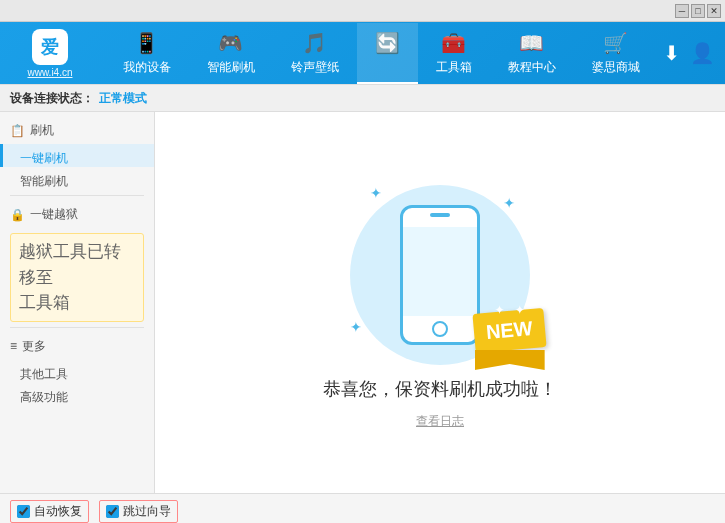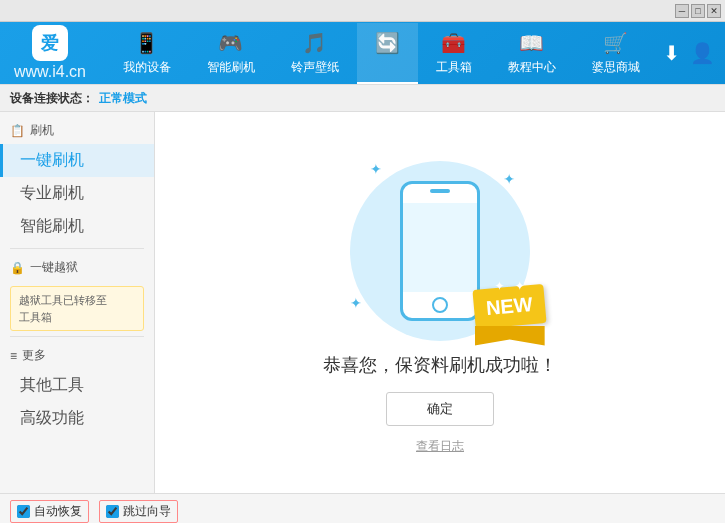--- a/index.html
+++ b/index.html
@@ -61,23 +61,24 @@
       background: white;
       border-radius: 8px;
       display: flex;
       align-items: center;
       justify-content: center;
       color: #1a9fe8;
       font-size: 18px;
       font-weight: bold;
     }
     .logo-text {
-      font-size: 16px;
+      font-size: 10px;
       color: rgba(255,255,255,0.9);
       margin-top: 2px;
+      text-decoration: underline;
     }
     .nav-items {
       display: flex;
       flex: 1;
       justify-content: center;
       gap: 0;
     }
     .nav-item {
       display: flex;
       flex-direction: column;
@@ -122,24 +123,24 @@
     }
     .sidebar-section-title {
       display: flex;
       align-items: center;
       padding: 5px 10px;
       color: #555;
       font-size: 12px;
       gap: 5px;
     }
     .sidebar-item {
-      padding: 6px 15px 6px 20px;
+      padding: 6px 15px 0 20px;
       color: #555;
       cursor: pointer;
-      font-size: 16px;
+      font-size: 12px;
     }
     .sidebar-item.active {
       background: #e0f0fa;
       color: #1a9fe8;
       border-left: 3px solid #1a9fe8;
       padding-left: 17px;
     }
     .sidebar-divider {
       height: 1px;
       background: #e0e0e0;
@@ -152,21 +153,21 @@
       color: #555;
       font-size: 12px;
       gap: 5px;
     }
     .sidebar-notice {
       margin: 5px 10px;
       background: #fff8e1;
       border: 1px solid #ffe082;
       border-radius: 3px;
       padding: 5px 8px;
-      font-size: 11px;
+      font-size: 17px;
       color: #666;
       line-height: 1.5;
     }
 
     
     .content {
       flex: 1;
       background: #fff;
       display: flex;
       flex-direction: column;
@@ -370,23 +371,20 @@
 <div class="main-layout">
 
   <div class="sidebar">
 
     <div class="sidebar-section-title">
       <span>📋</span>
       <span>刷机</span>
     </div>
     <div class="sidebar-item active">
       <span>一键刷机</span>
-    </div>
-    <div class="sidebar-item">
-      <span>专业刷机</span>
     </div>
     <div class="sidebar-item">
       <span>智能刷机</span>
     </div>
 
     <div class="sidebar-divider"></div>
 
     <div class="sidebar-section-title">
       <span>🔒</span>
       <span>一键越狱</span>
@@ -450,21 +448,20 @@
           transform:translateX(-50%);
           width:70px;
           height:20px;
           background:#e5a800;
           clip-path: polygon(0 0, 100% 0, 100% 100%, 50% 70%, 0 100%);
         "></div>
       </div>
     </div>
 
     <div class="success-text">恭喜您，保资料刷机成功啦！</div>
-    <button class="confirm-btn">确定</button>
     <div class="view-history">查看日志</div>
   </div>
 </div>
 
 <div class="device-info-bar">
 
   <div class="device-checkboxes">
     <label class="checkbox-item">
       <input type="checkbox" checked="" style="">
       <span>自动恢复</span>

